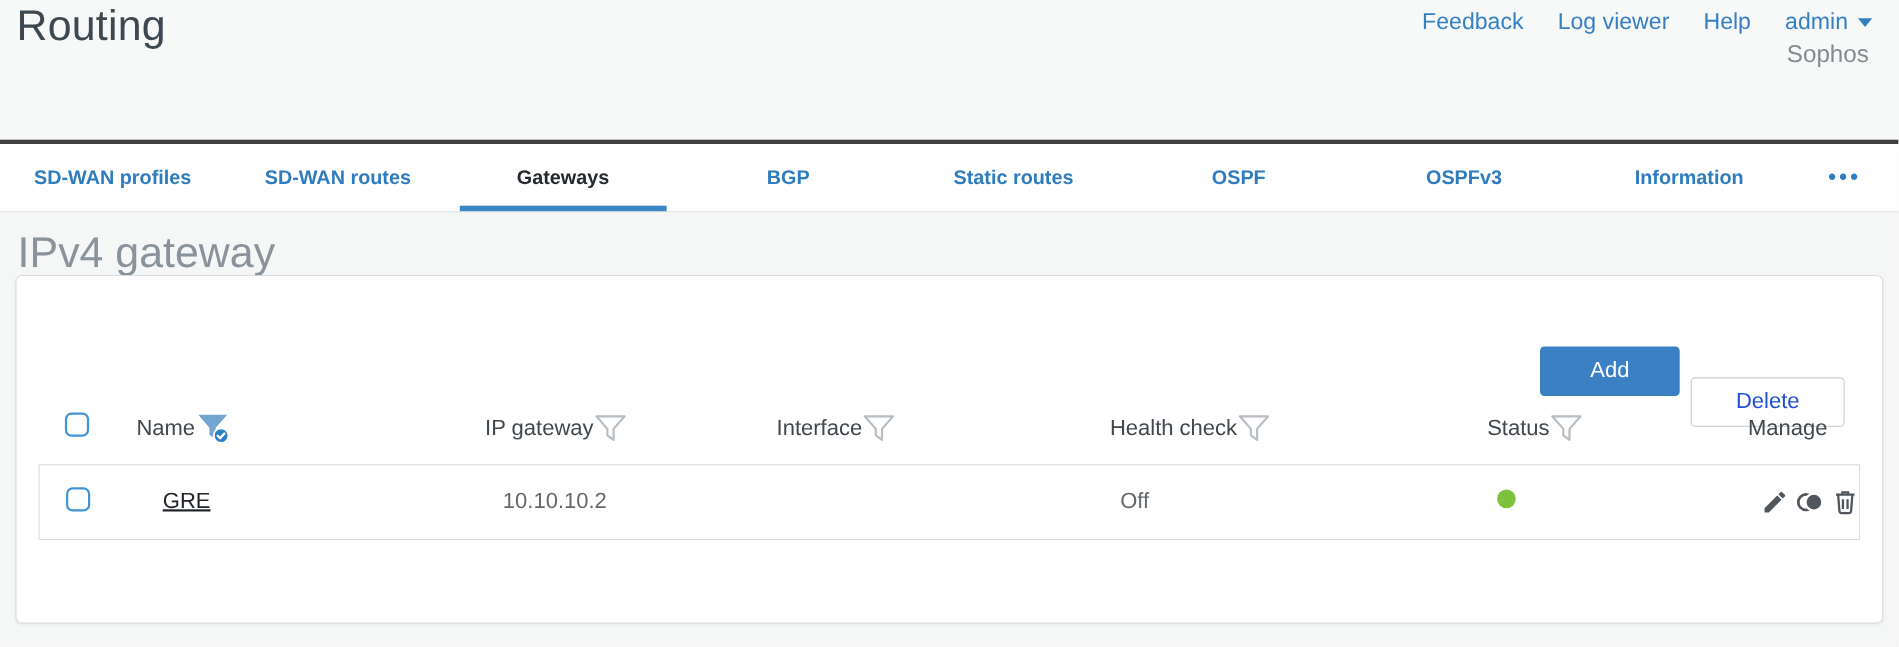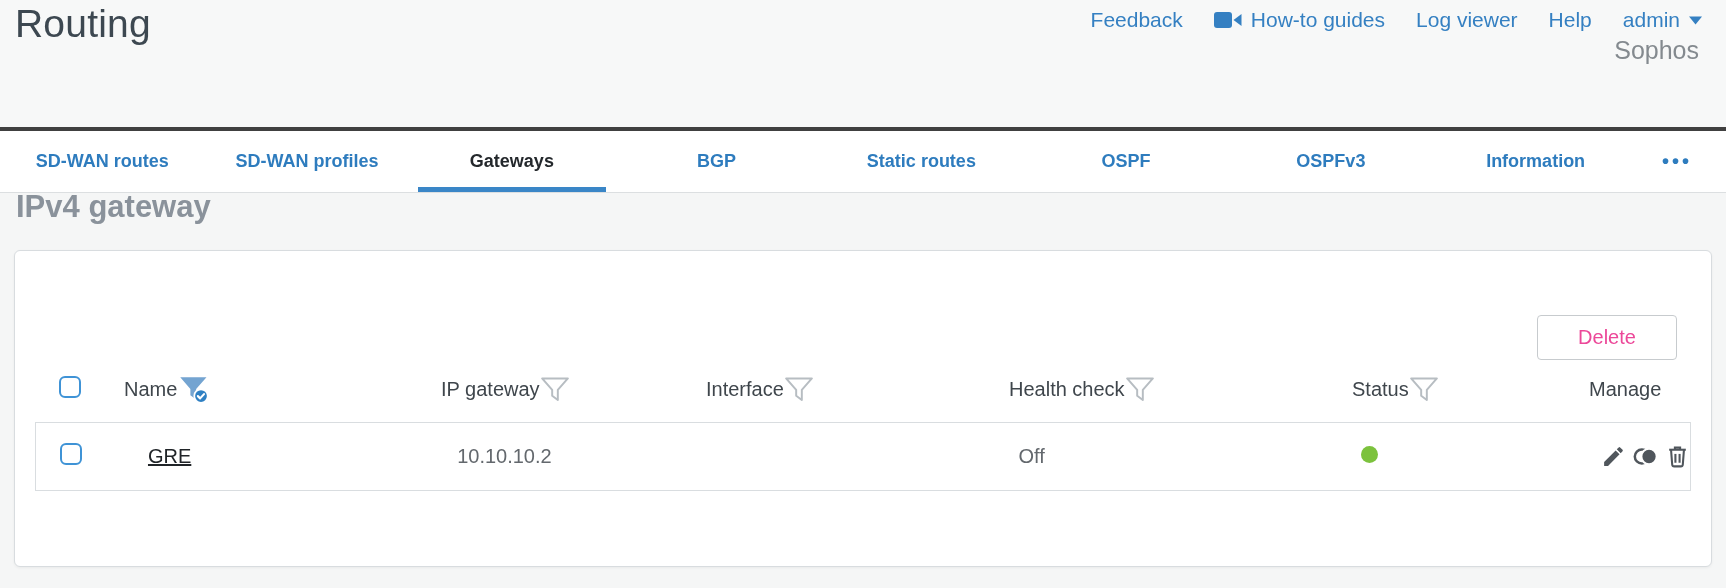--- a/index.html
+++ b/index.html
@@ -9,45 +9,45 @@
 
   
   .topbar { position:absolute; top:0; left:0; width:100%; height:131px;
             background:#f7f8f8; border-bottom:4px solid #404040; }
   .page-title { position:absolute; left:15px; top:-2px; font-size:39px; line-height:52px;
                 font-weight:300; color:#3d4851; letter-spacing:.2px; }
   .utilnav { position:absolute; top:8px; right:24px; display:flex; align-items:center;
              gap:31px; font-size:21px; color:#3580c2; }
   .utilnav .navitem { display:flex; align-items:center; gap:9px; color:#3580c2;
                       text-decoration:none; cursor:pointer; white-space:nowrap; }
-  .brand { position:absolute; top:36px; right:27px; font-size:25px; color:#848a8f; }
+  .brand { position:absolute; top:36px; right:27px; font-size:22px; color:#848a8f; }
 
   
   .tabbar { position:absolute; top:131px; left:0; width:100%; height:62px; background:#fff;
             border-bottom:1px solid #dcdfe1; display:flex; align-items:stretch;
             padding-right:10px; }
   .tab { flex:1 1 0; position:relative; display:flex; align-items:center; justify-content:center;
          font-size:18px; font-weight:bold; color:#2e7cbe; cursor:pointer; white-space:nowrap; }
   .tab.active { color:#24282c;text-align:center; }
   .tab.active::after { content:""; position:absolute; left:8px; right:8px; bottom:0;
                        height:5px; background:#3a86c7; }
   .tab-more { flex:0 0 78px; display:flex; align-items:center; justify-content:center;
               color:#2e7cbe; font-size:20px; font-weight:bold; letter-spacing:3px; cursor:pointer; }
 
   
-  .section-heading { position:absolute; left:16px; top:189px; font-size:31px; font-weight:700;
+  .section-heading { position:absolute; left:16px; top:209px; font-size:39px; font-weight:400;
                      color:#8a929b; }
   .panel { position:absolute; left:14px; top:250px; width:1698px; height:317px; background:#fff;
            border:1px solid #d8dcdf; border-radius:6px; box-shadow:0 1px 3px rgba(0,0,0,.05); }
 
   .btnrow { position:absolute; top:64px; right:34px; display:flex; gap:10px; }
   .btn { height:45px; border-radius:4px; font-size:20px; display:flex; align-items:center;
          justify-content:center; cursor:pointer; border:none; font-family:inherit; }
   .btn-add { width:127px; background:#3b80c2; color:#ffffff; }
-  .btn-delete { width:140px; background:#fff; border:1px solid #c7cbce; color:#ec4899; }
+  .btn-delete { width:140px; background:#fff; border:1px solid #c7cbce; color:#1d4ed8;margin-top:28px; }
 
   .tablewrap { position:absolute; left:20px; right:20px; top:105px; }
   .trow { display:flex; align-items:center; }
   .thead { height:66px; font-size:20px; color:#3f464c; }
   .rowsbox { border:1px solid #d9dde0; }
   .trow.data { height:67px; font-size:20px; color:#63686d;gap:35px; }
   .hcell { display:flex; align-items:center; }
   .c0 { width:89px; } .c1 { width:317px; } .c2 { width:265px; } .c3 { width:303px; }
   .c4 { width:299px; } .c5 { width:237px;margin-left:44px; } .c6 { flex:1; }
 
@@ -66,63 +66,55 @@
 <div class="app">
 
   <div class="topbar">
     <div class="page-title">Routing</div>
 
     <div class="utilnav">
       <span class="navitem">
         <span>Feedback</span>
       </span>
       <span class="navitem">
-        <span class="micon">
-          <svg width="28" height="20" viewBox="0 0 28 20" fill="#3580c2">
-            <rect x="0" y="2" width="18" height="16" rx="3"></rect>
-            <path d="M19.5 10l8-6v12l-8-6z"></path>
-          </svg>
-        </span>
-        <span>How-to guides</span>
-      </span>
-      <span class="navitem">
         <span>Log viewer</span>
       </span>
       <span class="navitem">
         <span>Help</span>
       </span>
       <span class="navitem">
         <span>admin</span>
         <span class="micon">
           <svg width="13" height="9" viewBox="0 0 13 9" fill="#3580c2">
               <path d="M0 .5h13L6.5 8.5z"></path>
             </svg>
         </span>
       </span>
     </div>
     <div class="brand">Sophos</div>
   </div>
 
   <div class="tabbar">
+    <div class="tab">SD-WAN profiles</div>
     <div class="tab">SD-WAN routes</div>
-    <div class="tab">SD-WAN profiles</div>
     <div class="tab active">Gateways</div>
     <div class="tab">BGP</div>
     <div class="tab">Static routes</div>
     <div class="tab">OSPF</div>
     <div class="tab">OSPFv3</div>
     <div class="tab">Information</div>
     <div class="tab-more">•••</div>
   </div>
 
   <div class="section-heading">IPv4 gateway</div>
 
   <div class="panel">
 
     <div class="btnrow">
+      <button class="btn btn-add">Add</button>
       <button class="btn btn-delete">Delete</button>
     </div>
 
     <div class="tablewrap">
 
       <div class="trow thead">
         <div class="c0"><span class="cb"></span></div>
         <div class="c1 hcell">
           <span>Name</span>
           <span class="micon funnel">

